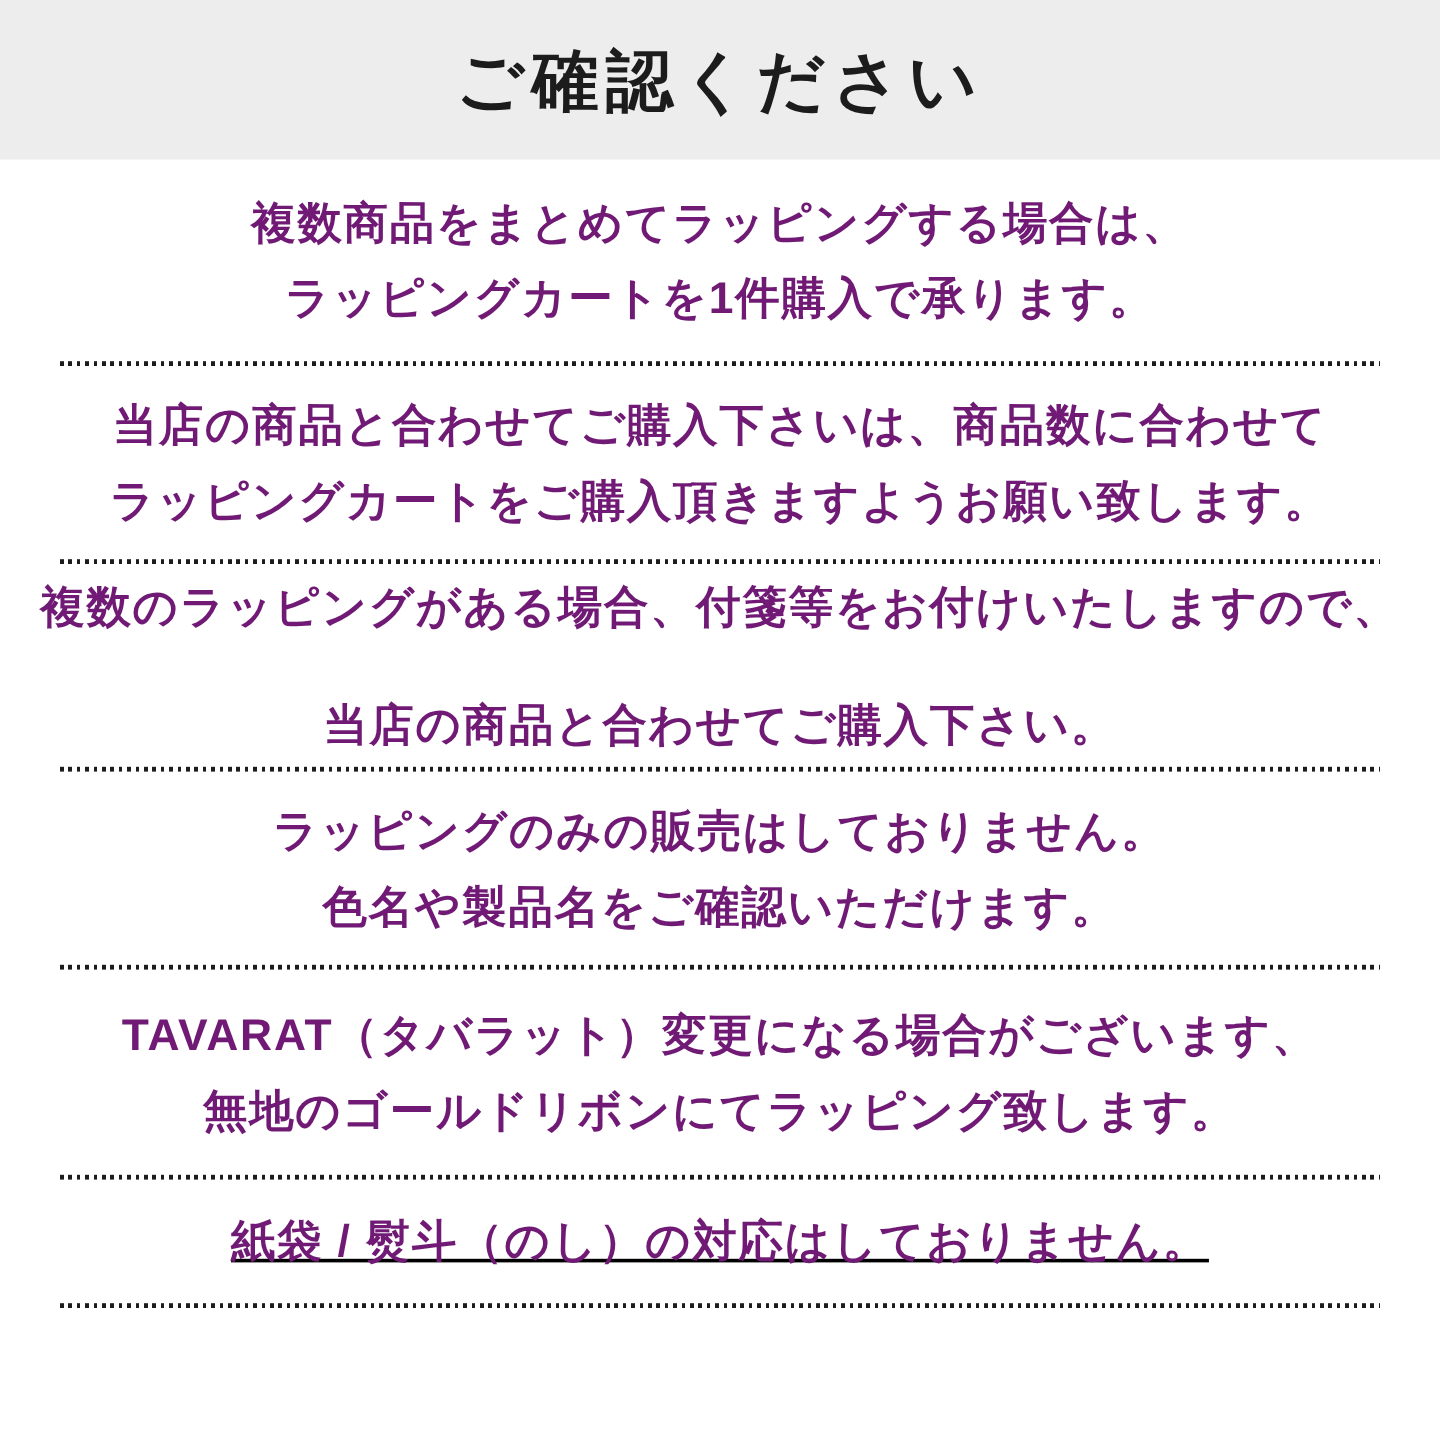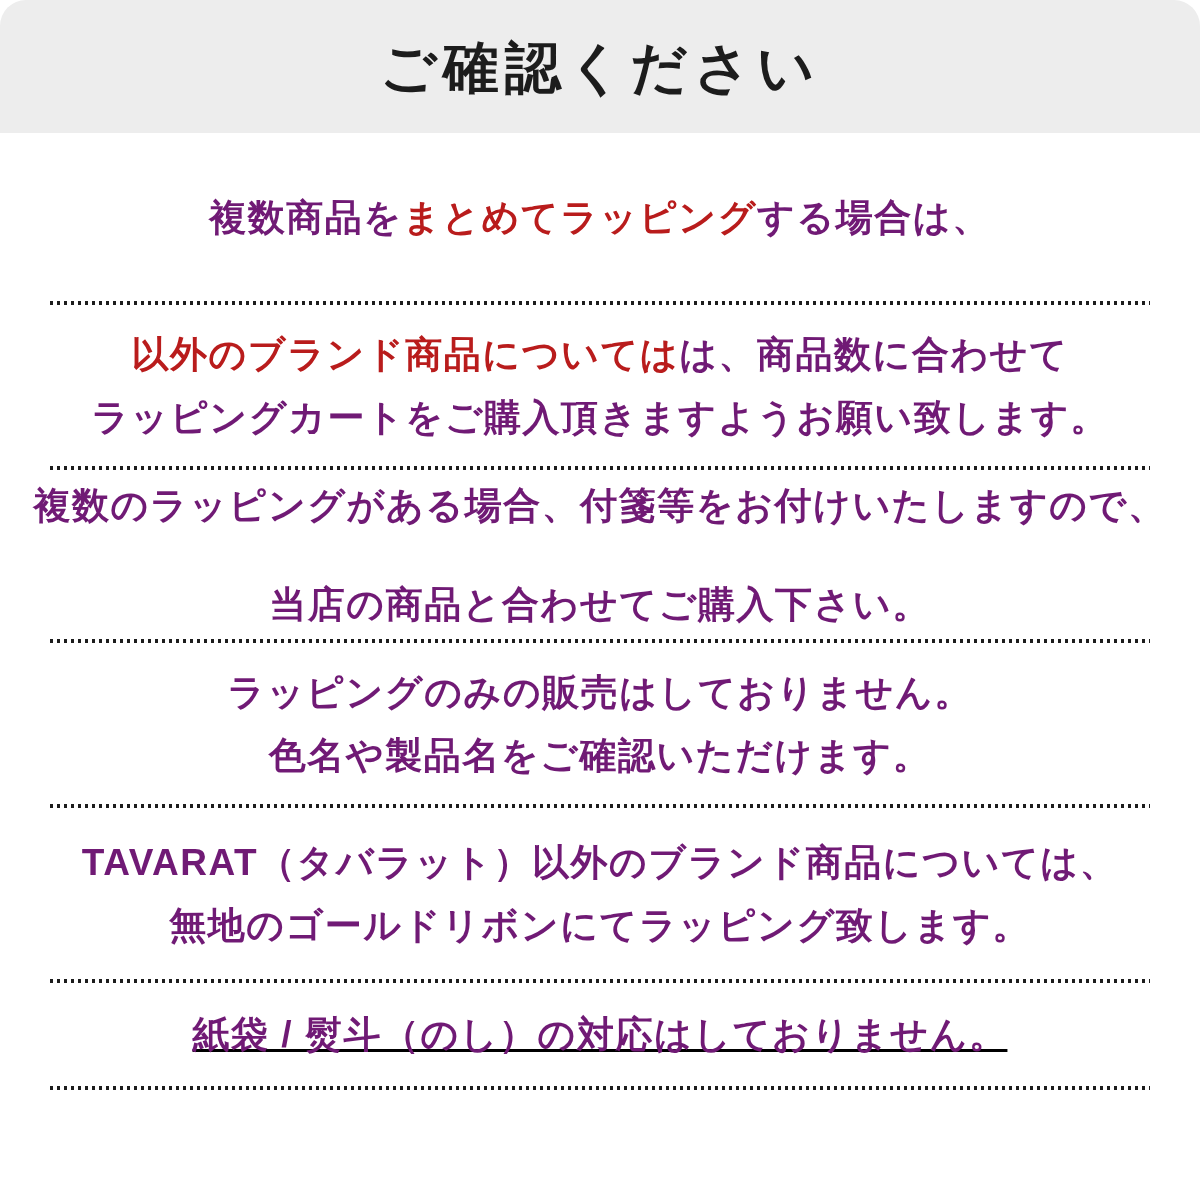--- a/index.html
+++ b/index.html
@@ -9,21 +9,20 @@
     font-family: "Liberation Sans", "DejaVu Sans", sans-serif;
     font-weight: 700;
   }
   .page {
     width: 1200px;
     height: 1200px;
     display: flex;
     flex-direction: column;
     overflow: hidden;
     background: #ffffff;
-    border-radius: 26px;
   }
   .header {
     height: 133px;
     flex: none;
     background: #ededed;
     display: flex;
     align-items: center;
     justify-content: center;
   }
   .title {
@@ -45,59 +44,60 @@
     align-items: center;
     text-align: center;
   }
   .line {
     font-size: 37px;
     line-height: 63px;
     letter-spacing: 1.5px;
     color: #222222;
     white-space: nowrap;
   }
-  .seg-accent { color: #b91c1c; }
+  .seg-accent { color: #701a75; }
   .seg-default { color: #701a75; }
   .divider {
     flex: none;
     height: 4px;
     margin: 0 50px;
     background-image: repeating-linear-gradient(90deg, #1c1c1c 0 3px, transparent 3px 7px);
     background-repeat: repeat-x;
   }
 </style>
 </head>
 <body>
 
 <div class="page">
   <div class="header">
     <div class="title">ご確認ください</div>
   </div>
   <div class="sections">
       <div class="sec" style="height: 168px;">
         <div class="line"><span class="seg-default">複数商品を</span><span class="seg-accent">まとめてラッピング</span><span class="seg-default">する場合は、</span></div>
+        <div class="line"><span class="seg-default">ラッピングカートを1件購入で承ります。</span></div>
       </div>
       <div class="divider"></div>
       <div class="sec" style="height: 161px;">
-        <div class="line"><span class="seg-accent">以外のブランド商品については</span><span class="seg-default">は、商品数に合わせて</span></div>
+        <div class="line"><span class="seg-accent">当店の商品と合わせてご購入下さい</span><span class="seg-default">は、商品数に合わせて</span></div>
         <div class="line"><span class="seg-default">ラッピングカートをご購入頂きますようお願い致します。</span></div>
       </div>
       <div class="divider"></div>
       <div class="sec" style="height: 169px; gap: 36px;">
         <div class="line"><span class="seg-default">複数のラッピングがある場合、付箋等をお付けいたしますので、</span></div>
         <div class="line"><span class="seg-default">当店の商品と合わせてご購入下さい。</span></div>
       </div>
       <div class="divider"></div>
       <div class="sec" style="height: 161px;">
         <div class="line"><span class="seg-default">ラッピングのみの販売はしておりません。</span></div>
         <div class="line"><span class="seg-default">色名や製品名をご確認いただけます。</span></div>
       </div>
       <div class="divider"></div>
       <div class="sec" style="height: 171px;">
-        <div class="line"><span class="seg-default">TAVARAT（タバラット）以外のブランド商品については、</span></div>
+        <div class="line"><span class="seg-default">TAVARAT（タバラット）変更になる場合がございます、</span></div>
         <div class="line"><span class="seg-default">無地のゴールドリボンにてラッピング致します。</span></div>
       </div>
       <div class="divider"></div>
       <div class="sec" style="height: 103px; text-decoration: underline;">
         <div class="line"><span class="seg-default">紙袋 / 熨斗（のし）の対応はしておりません。</span></div>
       </div>
       <div class="divider"></div>
     </div>
 </div>
 

